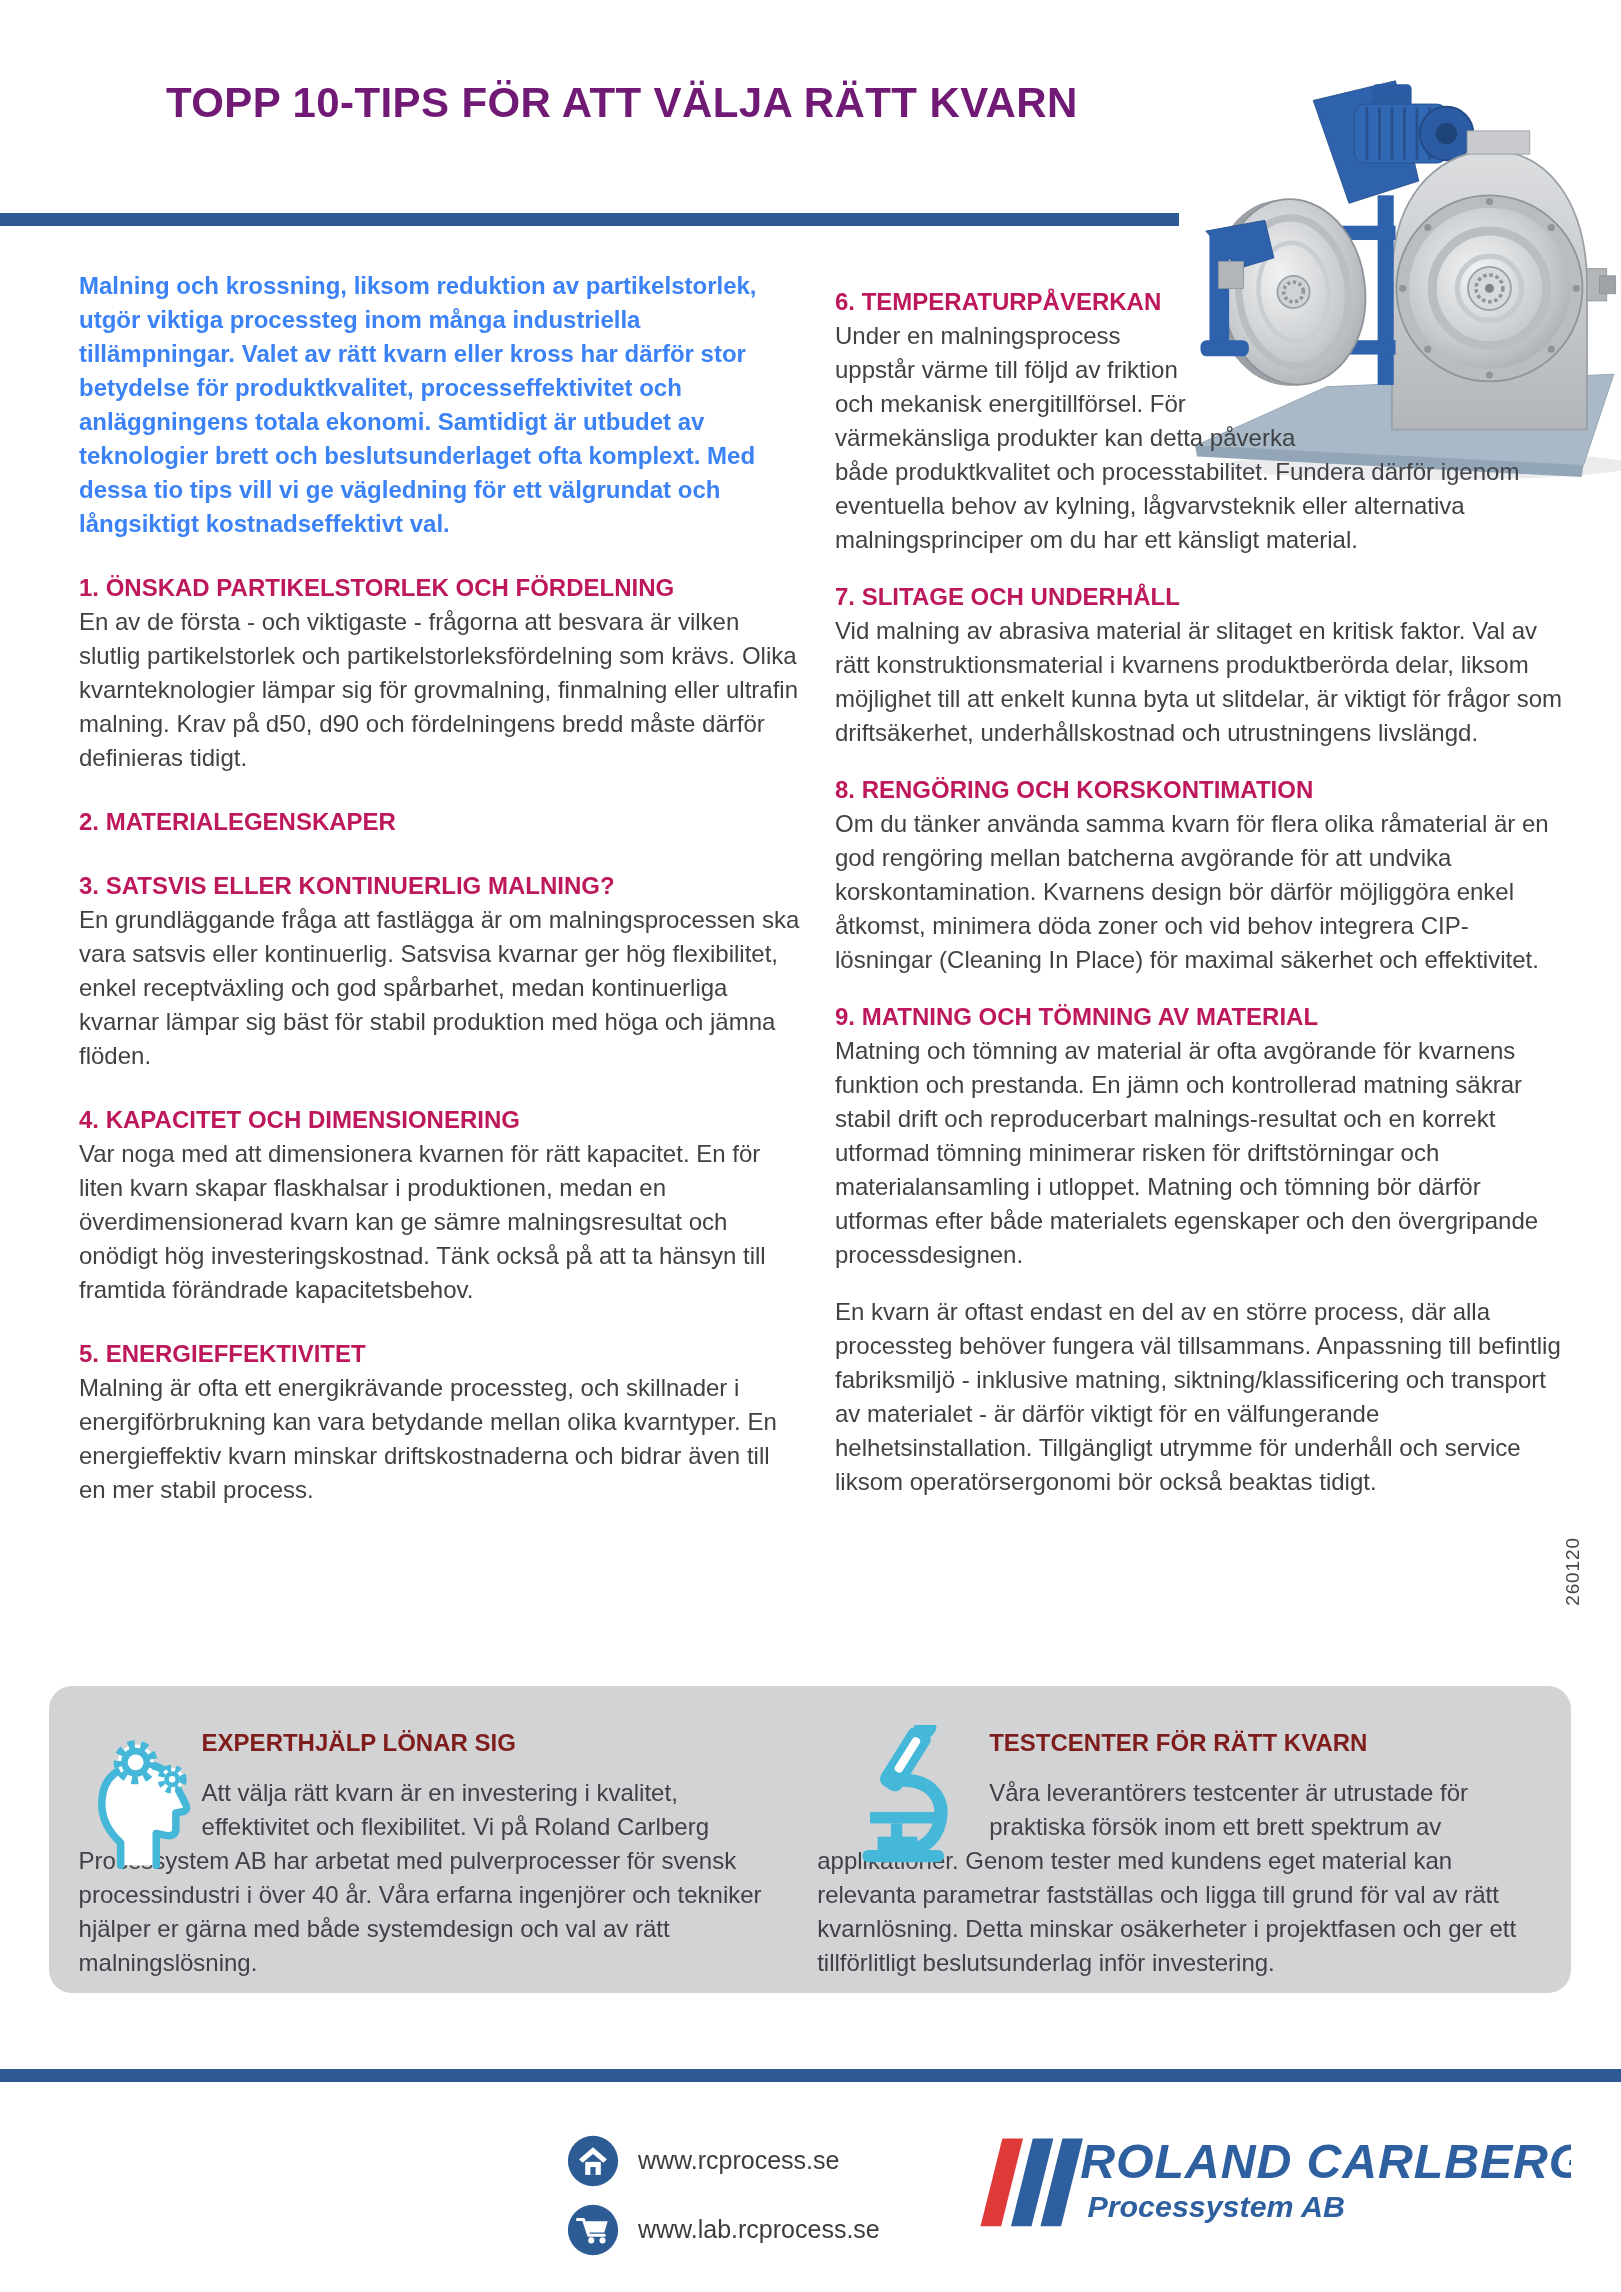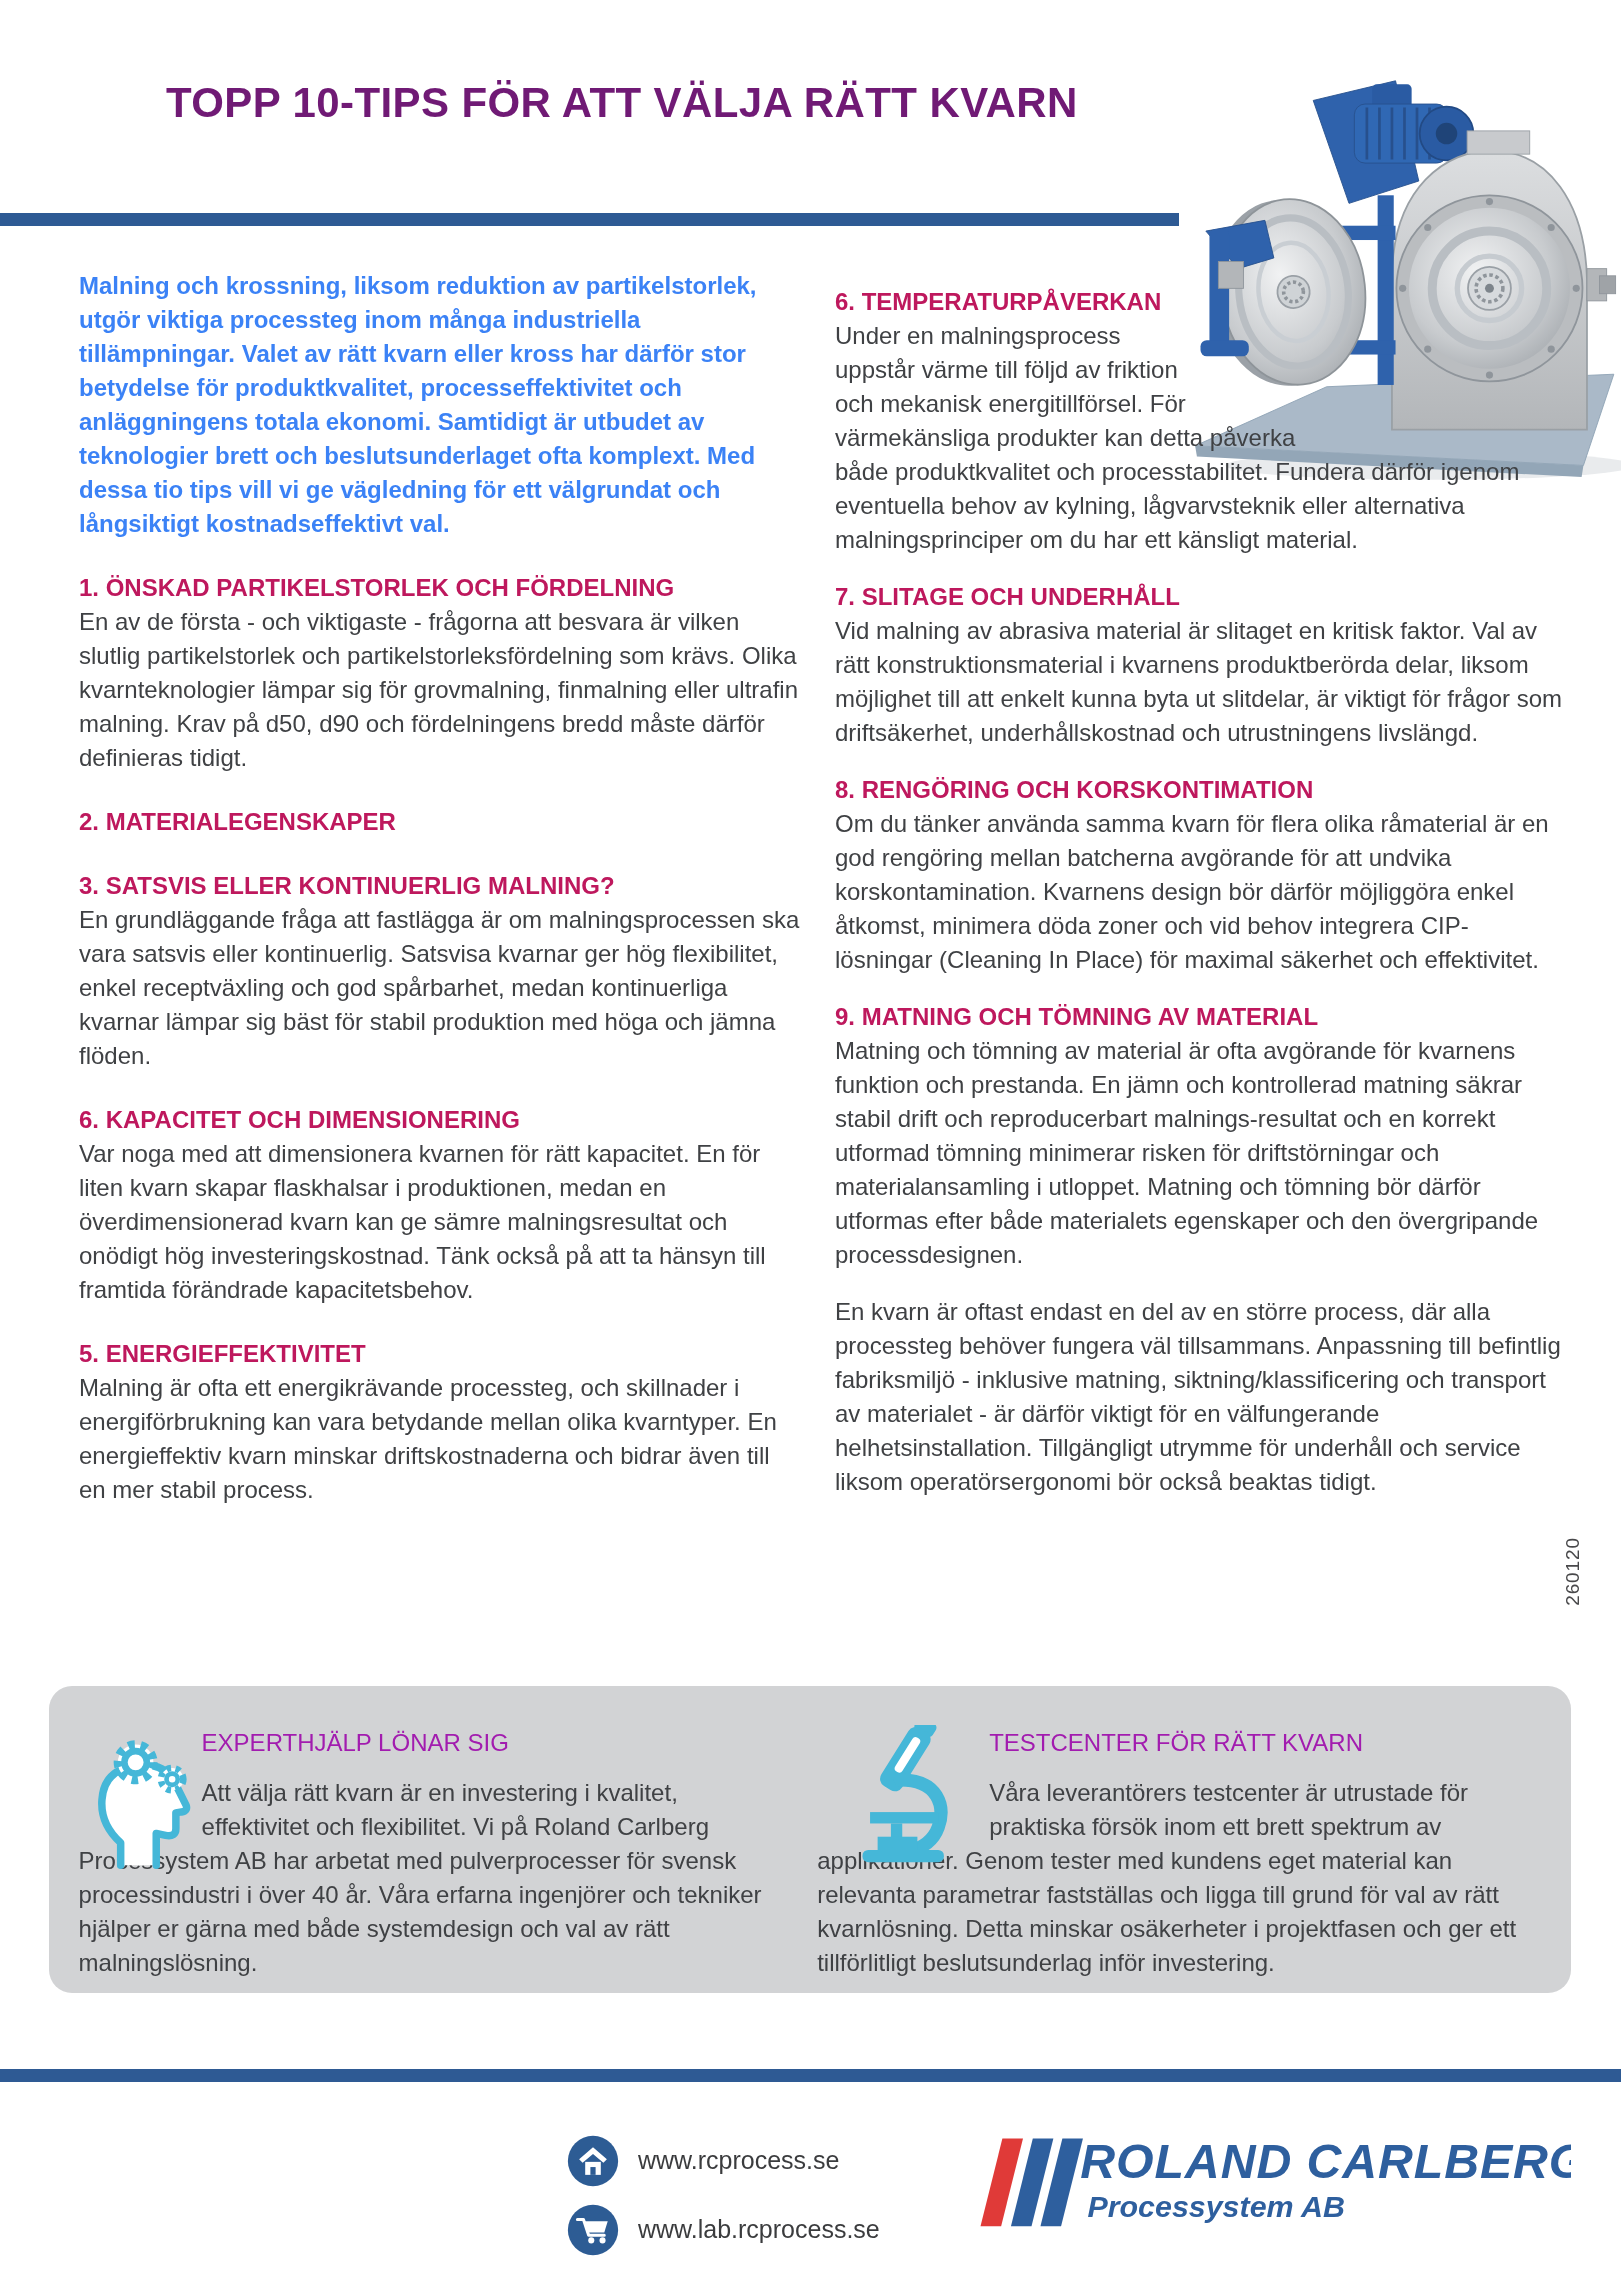--- a/index.html
+++ b/index.html
@@ -25,21 +25,21 @@
   .sp1{width:376px;height:85px;}
   .sp2{width:215px;height:85px;clear:right;}
   .docnum{position:absolute;left:1562px;top:1537px;writing-mode:vertical-rl;
           transform:rotate(180deg);font-size:19px;color:#48484a;letter-spacing:0.9px;}
   
   .graybox{position:absolute;left:49px;top:1686px;width:1522px;height:307px;
            background:#d2d3d5;border-radius:23px;display:flex;}
   .gb-col{position:relative;width:761px;box-sizing:border-box;padding:40px 18px 0 29.6px;
           font-size:24px;line-height:34px;}
   .gb-col.right{padding-left:7.2px;padding-right:32px;}
-  .gb-col h4{margin:0;font-size:24px;font-weight:normal;color:#a21caf;line-height:34px;}
+  .gb-col h4{margin:0;font-size:24px;font-weight:bold;color:#7f1d1d;line-height:34px;}
   .gb-col p{margin:16px 0 0 0;}
   .gb-sp{float:left;width:123px;height:118px;}
   .gb-col.right .gb-sp{width:172px;}
   .gb-icon{position:absolute;}
   .gb-icon.head{left:34px;top:52px;width:124px;height:131px;}
   .gb-icon.micro{left:39px;top:39px;width:133px;height:142px;}
   
   .addr{position:absolute;left:79px;top:2133px;font-size:25px;line-height:36px;color:#3b3c3e;}
   .furl{position:absolute;left:638px;font-size:25px;color:#3b3c3e;}
   .u1{top:2146px;} .u2{top:2215px;}
@@ -128,21 +128,21 @@
       <p>En av de första - och viktigaste - frågorna att besvara är vilken slutlig partikelstorlek och partikelstorleksfördelning som krävs. Olika kvarnteknologier lämpar sig för grovmalning, finmalning eller ultrafin malning. Krav på d50, d90 och fördelningens bredd måste därför definieras tidigt.</p>
     </div>
     <div class="tip">
       <h3>2. MATERIALEGENSKAPER</h3>
     </div>
     <div class="tip">
       <h3>3. SATSVIS ELLER KONTINUERLIG MALNING?</h3>
       <p>En grundläggande fråga att fastlägga är om malningsprocessen ska vara satsvis eller kontinuerlig. Satsvisa kvarnar ger hög flexibilitet, enkel receptväxling och god spårbarhet, medan kontinuerliga kvarnar lämpar sig bäst för stabil produktion med höga och jämna flöden.</p>
     </div>
     <div class="tip">
-      <h3>6. KAPACITET OCH DIMENSIONERING</h3>
+      <h3>4. KAPACITET OCH DIMENSIONERING</h3>
       <p>Var noga med att dimensionera kvarnen för rätt kapacitet. En för liten kvarn skapar flaskhalsar i produktionen, medan en överdimensionerad kvarn kan ge sämre malningsresultat och onödigt hög investeringskostnad. Tänk också på att ta hänsyn till framtida förändrade kapacitetsbehov.</p>
     </div>
     <div class="tip">
       <h3>5. ENERGIEFFEKTIVITET</h3>
       <p>Malning är ofta ett energikrävande processteg, och skillnader i energiförbrukning kan vara betydande mellan olika kvarntyper. En energieffektiv kvarn minskar driftskostnaderna och bidrar även till en mer stabil process.</p>
     </div>
   </div>
 
   <div class="col col-right">
     <div class="tip">

